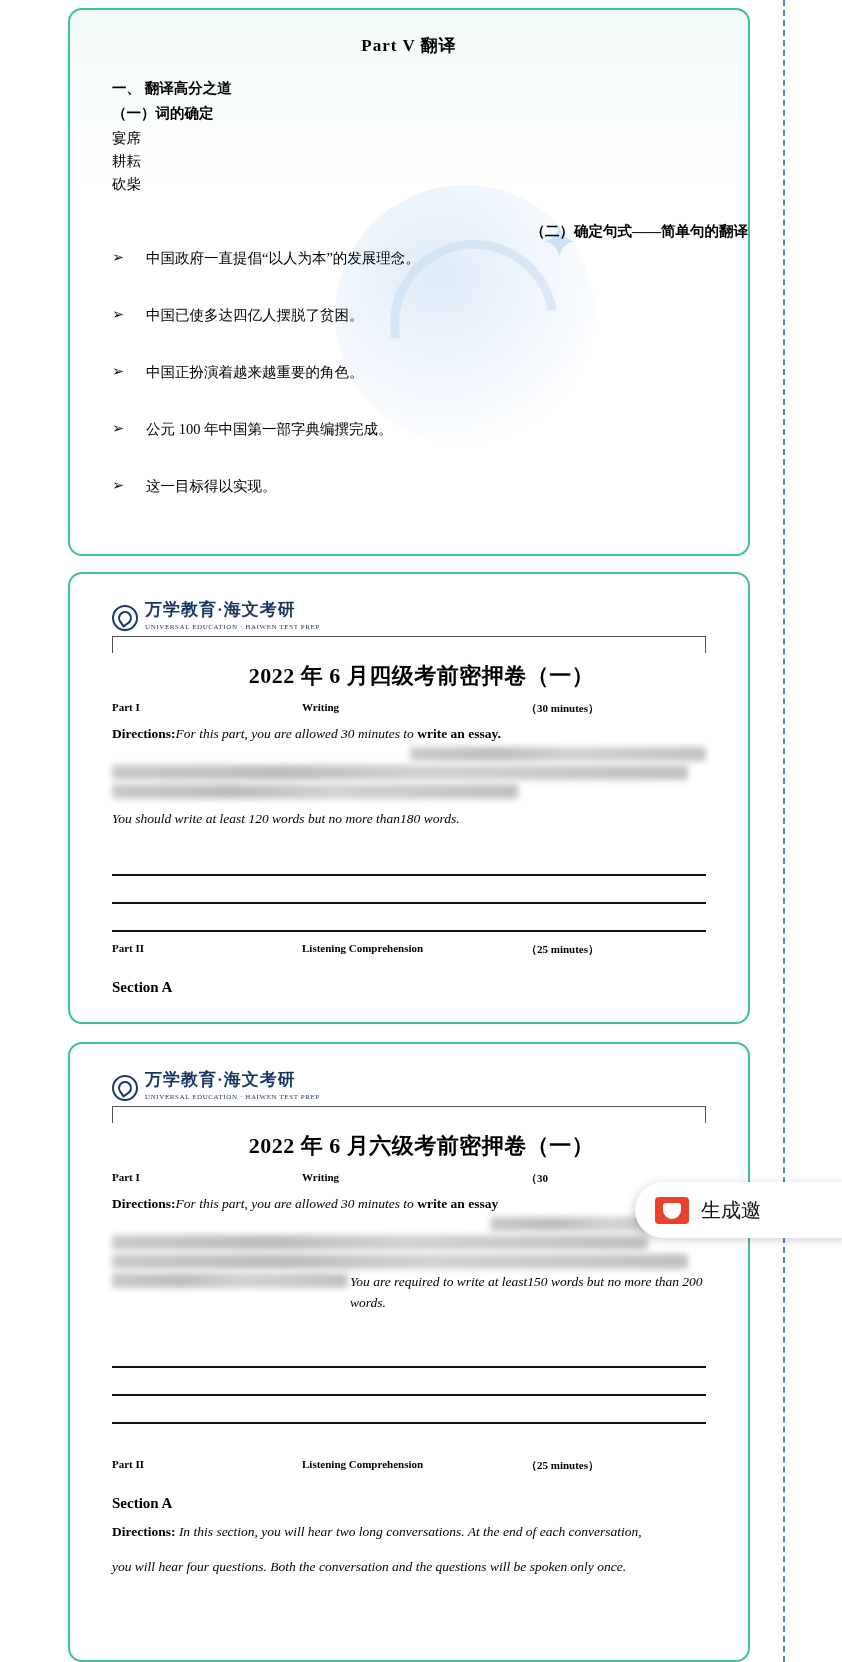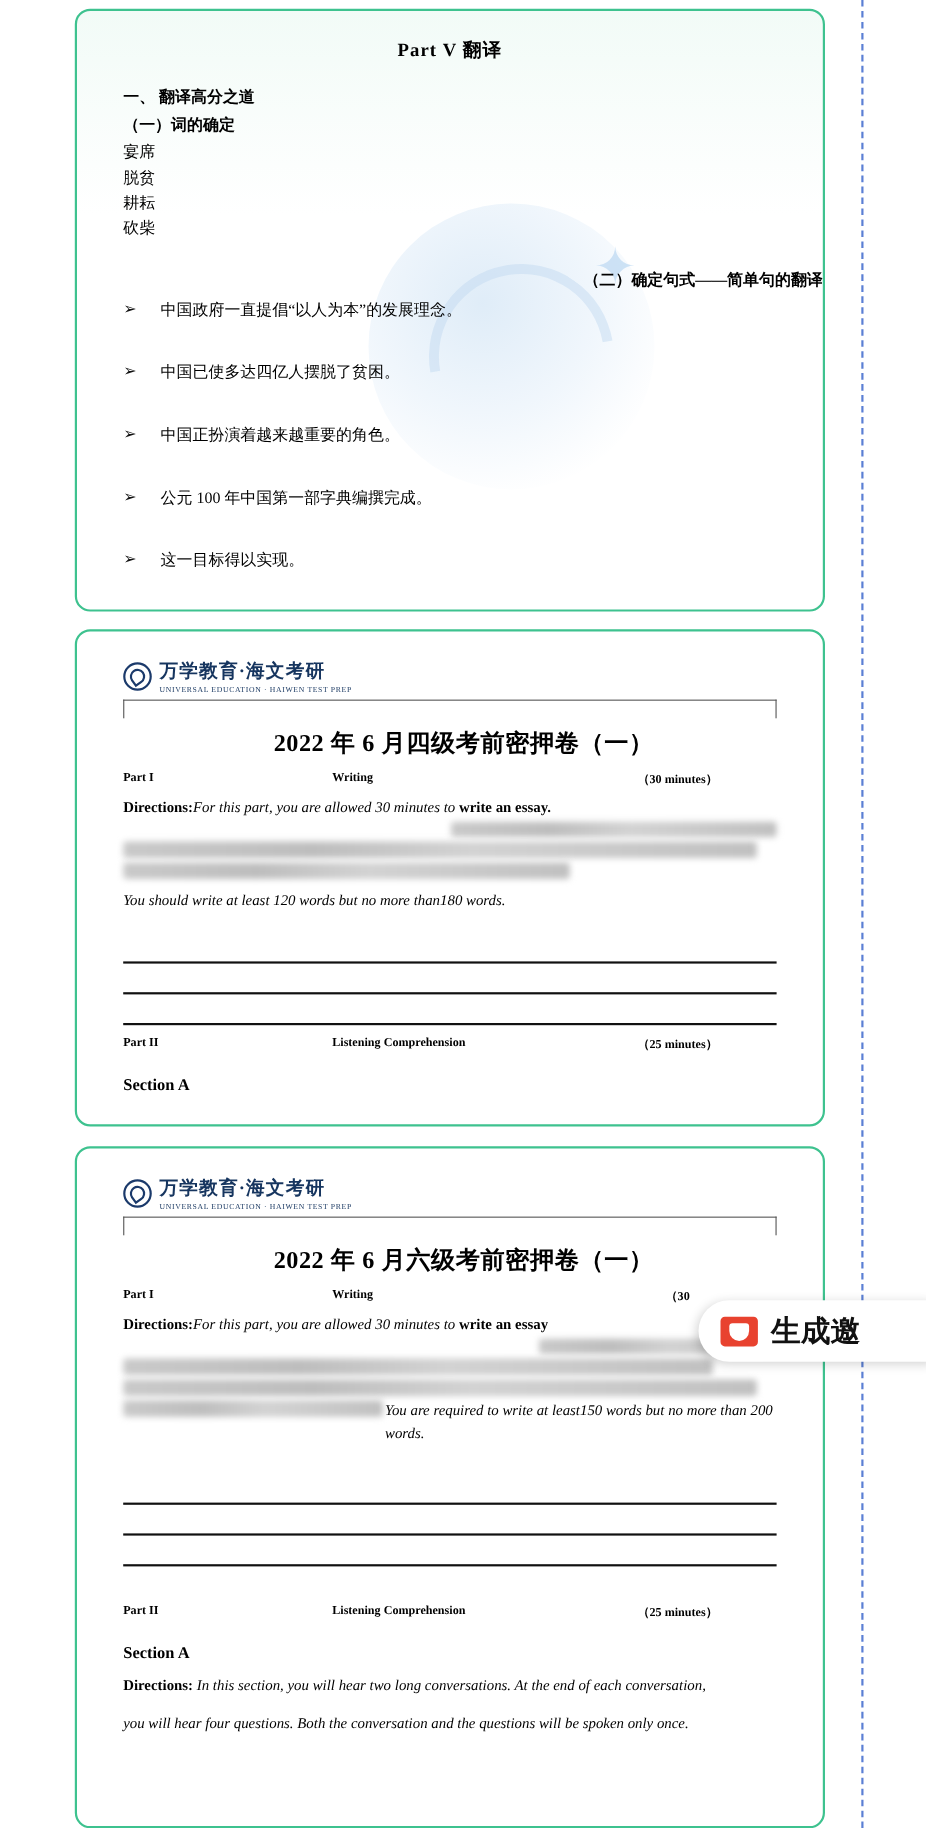--- a/index.html
+++ b/index.html
@@ -96,21 +96,21 @@
     align-items: flex-start;
   }
   .t-item .bullet {
     width: 34px;
     flex: none;
     color: #111;
   }
   
   .brand {
     display: flex;
-    align-items: center;
+    align-items: flex-end;
     margin: 24px 0 0 42px;
     color: #1b3a6b;
   }
   .brand .logo {
     width: 22px;
     height: 22px;
     border: 2px solid #1b3a6b;
     border-radius: 50%;
     margin-right: 7px;
     position: relative;
@@ -158,21 +158,21 @@
     padding-left: 25px;
   }
   .part-row {
     display: flex;
     margin: 10px 42px 0 42px;
     font-weight: bold;
     font-size: 11px;
   }
   .part-row .c1 { width: 190px; flex: none; }
   .part-row .c2 { flex: 1; text-align: left; }
-  .part-row .c3 { width: 180px; text-align: center; flex: none; }
+  .part-row .c3 { width: 180px; text-align: left; flex: none; }
   .dir {
     margin: 8px 42px 0 42px;
     font-size: 13.5px;
     font-style: italic;
     line-height: 1.55;
   }
   .dir b { font-style: normal; }
   .dir .bi { font-weight: bold; }
   .blurline {
     position: relative;
@@ -232,41 +232,40 @@
     position: absolute;
     left: 8px;
     top: 6px;
     width: 18px;
     height: 16px;
     background: #ffffff;
     border-radius: 3px 3px 9px 9px;
   }
   #invite-button .lbl {
     font-family: "Liberation Sans", sans-serif;
-    font-size: 27px;
-    font-weight: bold;
+    font-size: 20px;
+    font-weight: normal;
     color: #111;
     white-space: nowrap;
   }
 </style>
 </head>
 <body>
 
 <div class="page" id="card-translation">
   <div class="watermark"></div>
   <div class="sparkle">✦</div>
 
   <div class="t-title">Part V  翻译</div>
 
   <div class="t-body">
     <div class="t-h">一、 翻译高分之道</div>
     <div class="t-h">（一）词的确定</div>
 
     <div class="t-word">宴席</div>
-    <div class="t-word">脱贫</div>
     <div class="t-word">耕耘</div>
     <div class="t-word">砍柴</div>
 
     <div class="t-h2">（二）确定句式——简单句的翻译</div>
 
     <div class="t-item">
       <span class="bullet">➢</span>
       <span>中国政府一直提倡“以人为本”的发展理念。</span>
     </div>
     <div class="t-item">

